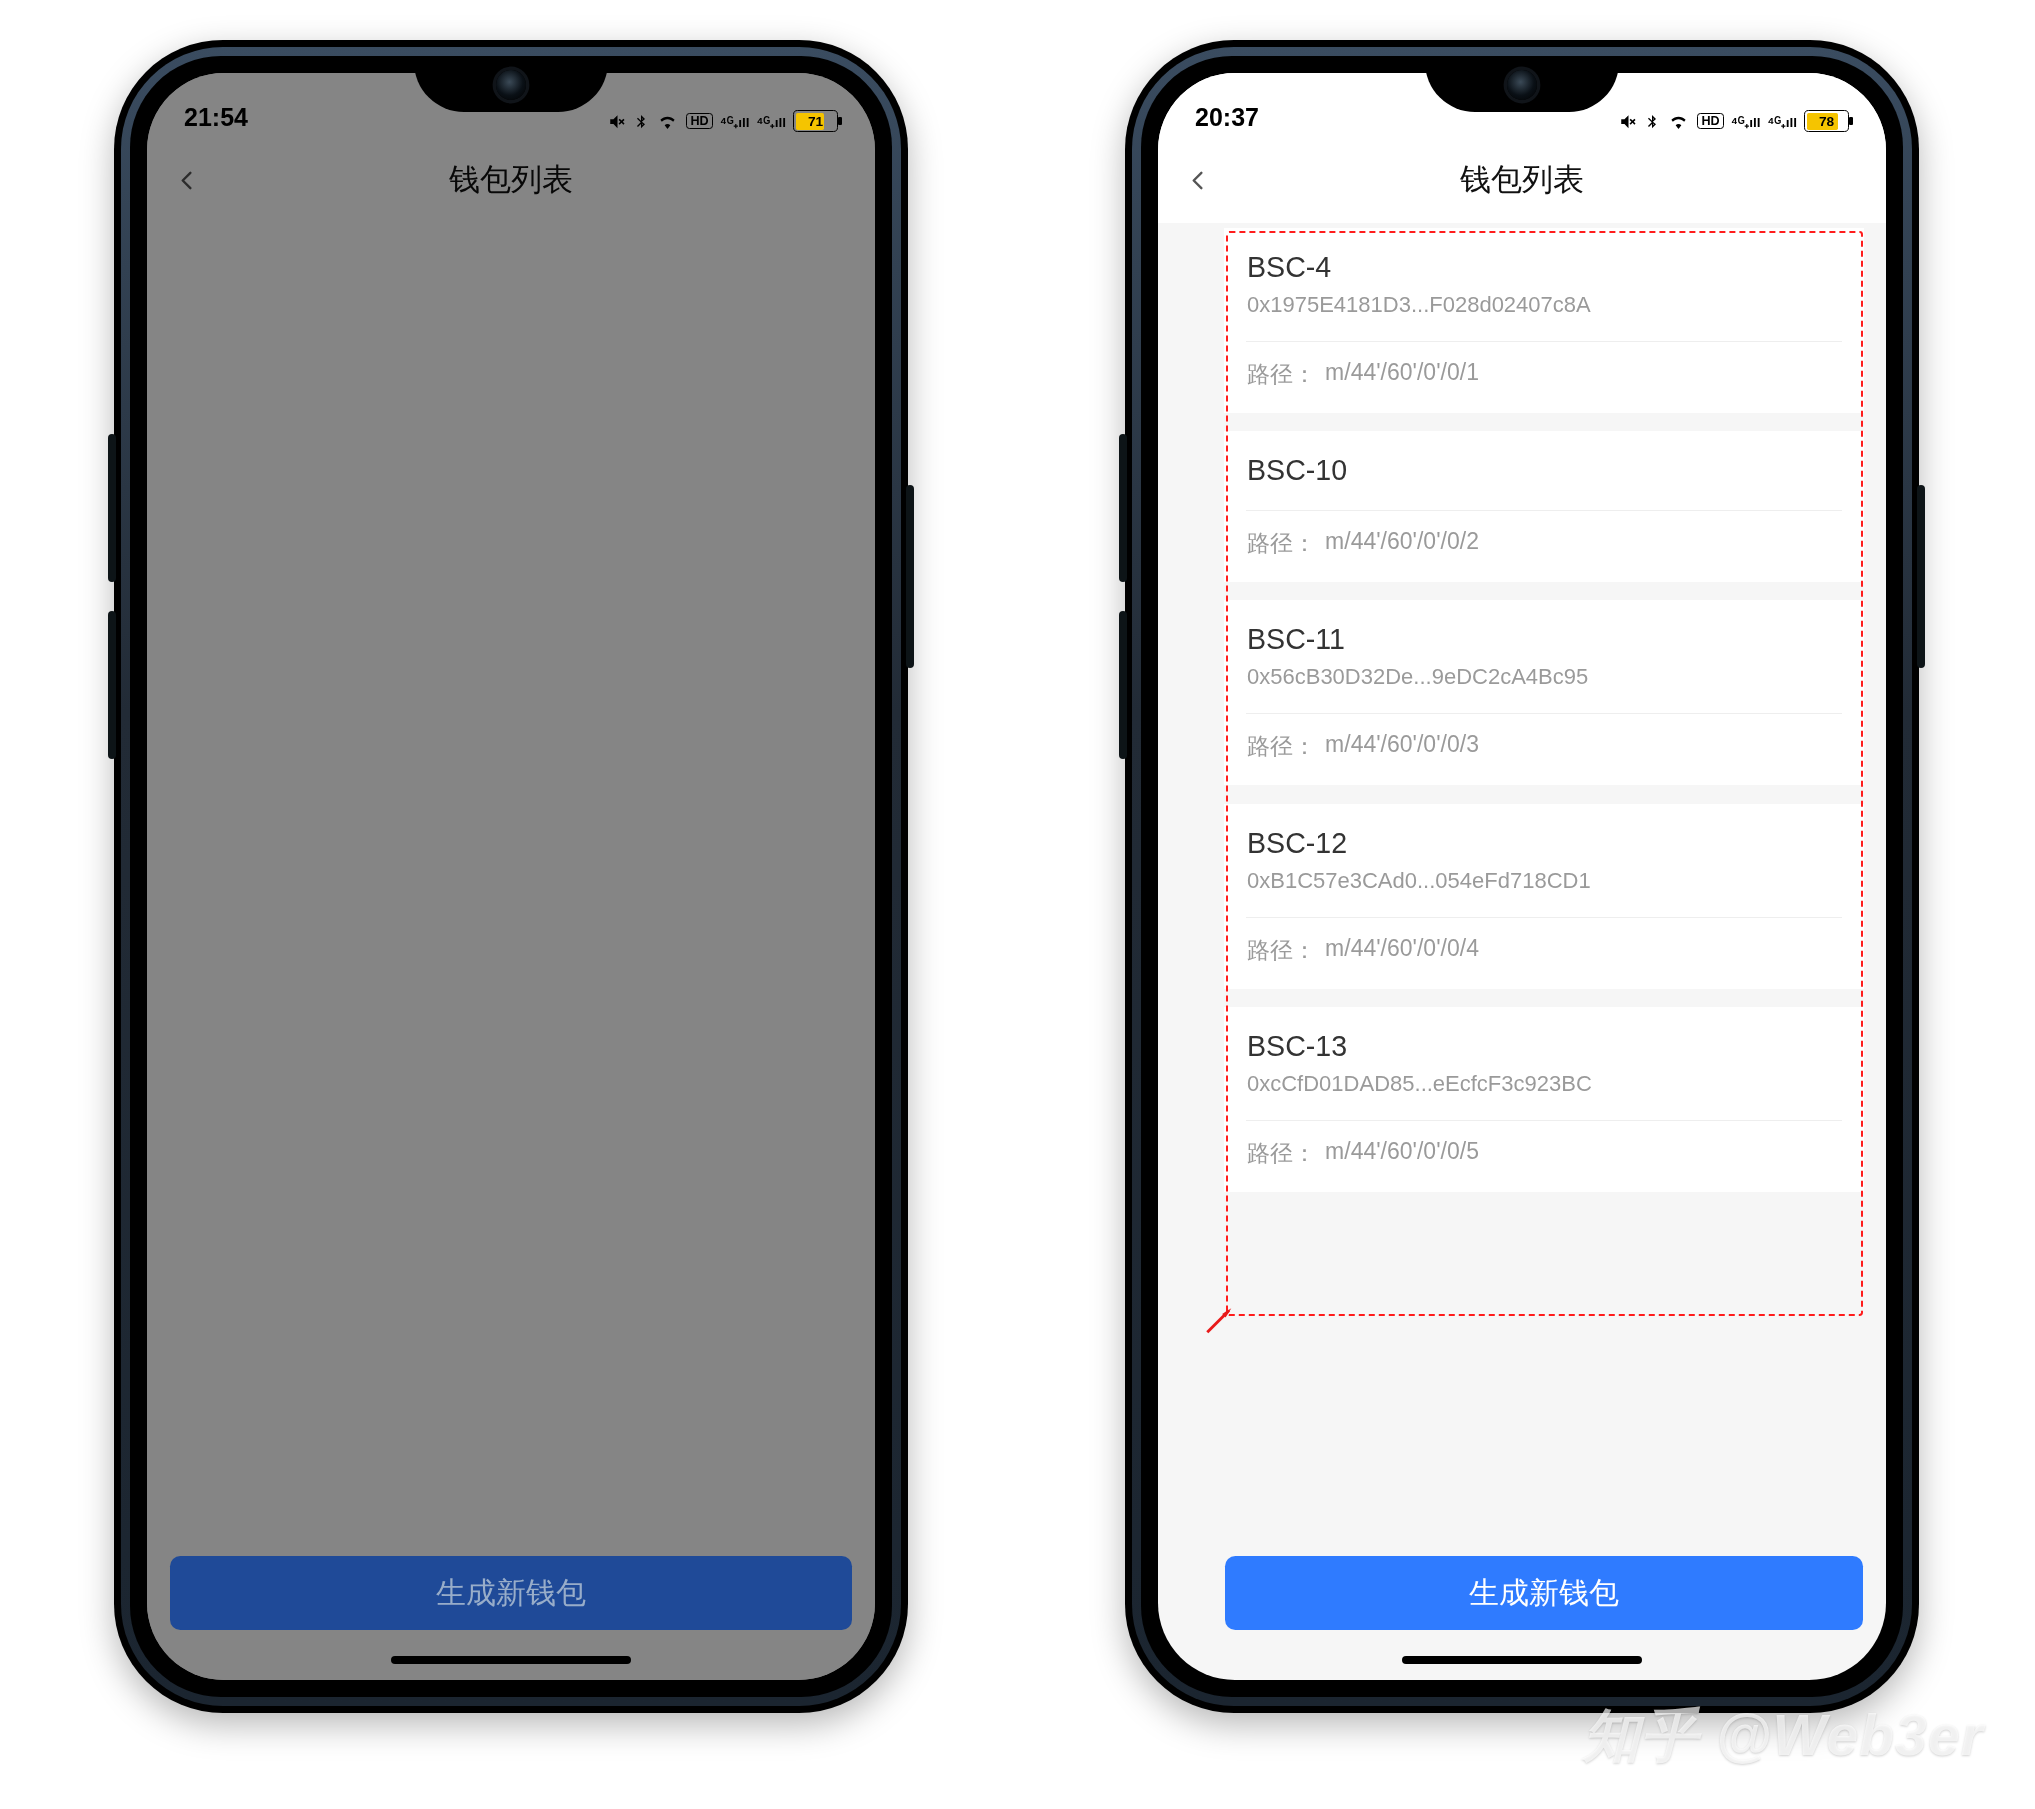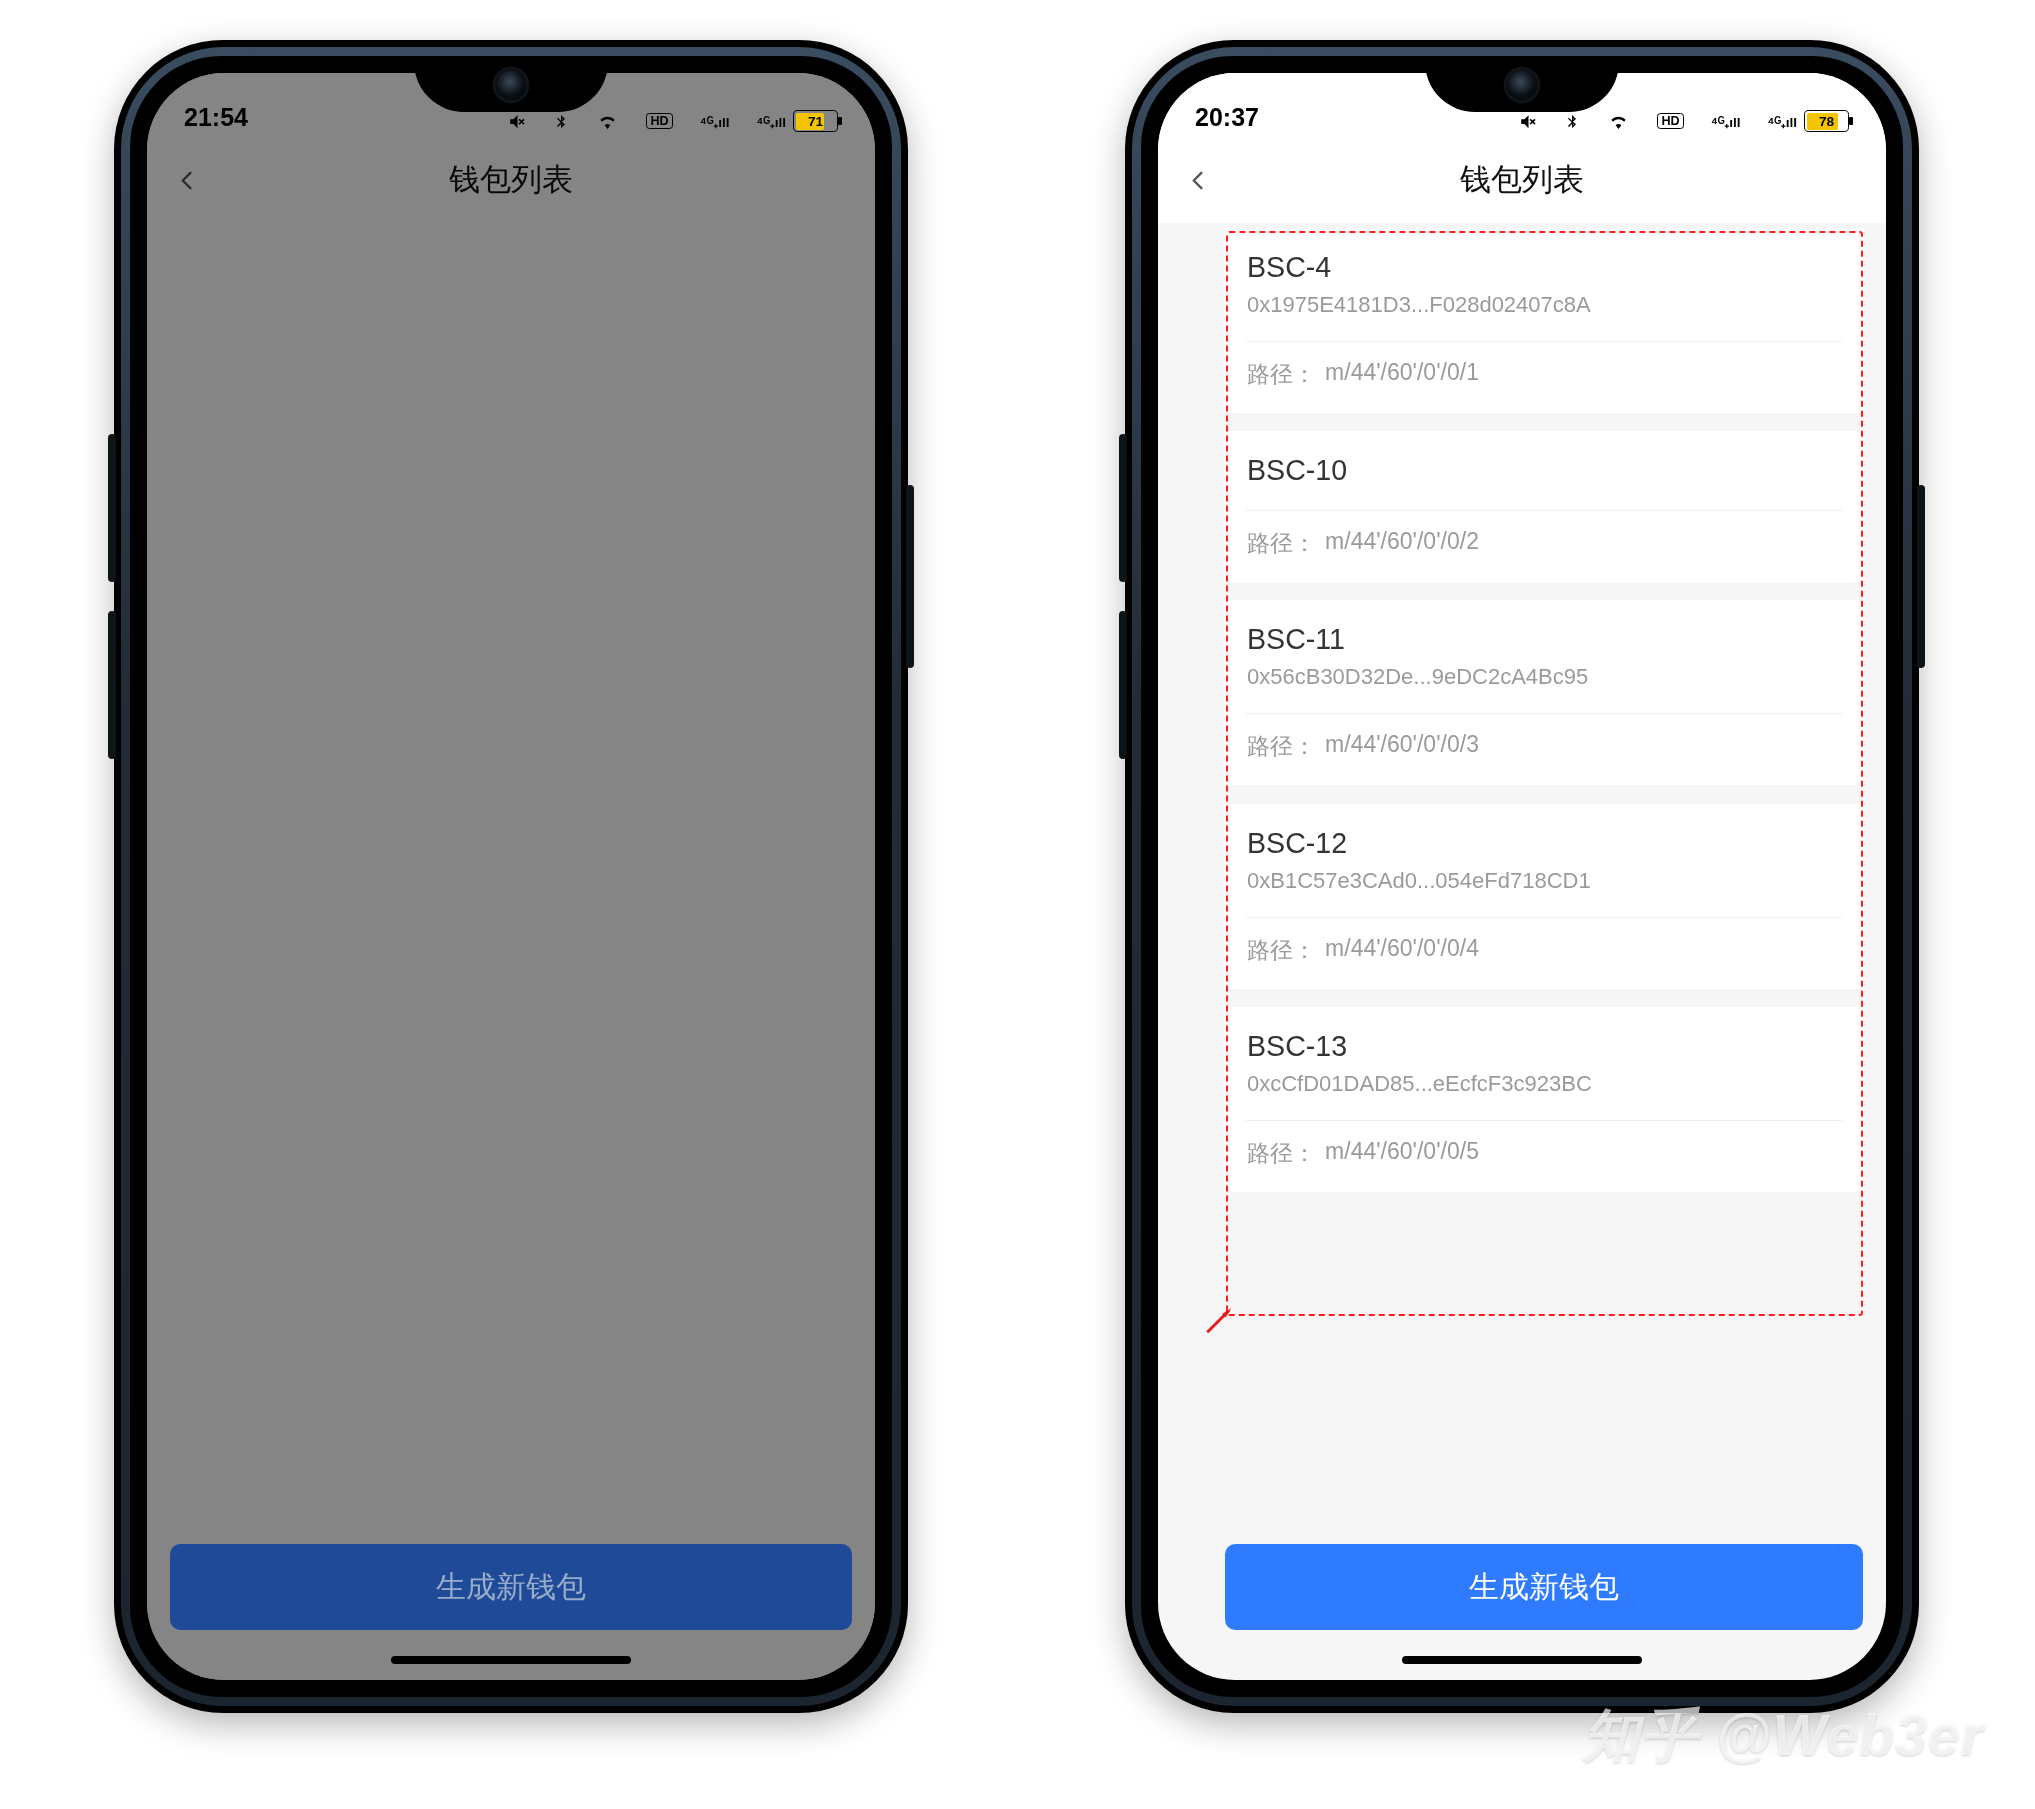--- a/index.html
+++ b/index.html
@@ -75,21 +75,21 @@
   display:flex;
   align-items:flex-end;
   justify-content:space-between;
   padding:0 37px 4.6px;
   font-size:25px;
   font-weight:600;
   color:#000;
   z-index:4;
 }
 .statusbar .right { display:flex; align-items:center; gap:6.9px; font-size:19.4px; }
-.status-ico { display:inline-flex; align-items:center;margin-left:20px; }
+.status-ico { display:inline-flex; align-items:center; }
 .battery {
   display:inline-flex; align-items:center; gap:3.4px;
   font-size:16px; font-weight:700; color:#7a6a00;
 }
 .battery .shell {
   width:45px; height:22px; border:1.7px solid #000; border-radius:4.6px; position:relative;
   display:flex; align-items:center; padding:1.7px;
 }
 .battery .shell::after{ content:""; position:absolute; right:-4.6px; top:5.7px; width:3.4px; height:8px; background:#000; border-radius:1.1px;}
 .battery .fill { height:100%; background:#f5c400; border-radius:1.7px; }
@@ -111,21 +111,21 @@
 .navbar .title { font-size:31px; font-weight:400; color:#111; }
 
 
 .content { position:absolute; top:150px; left:0; right:0; bottom:0; overflow:hidden;margin-left:44px; }
 
 
 .primary-btn {
   position:absolute;
   left:23px; right:23px;
   bottom:50px;
-  height:86px;
+  height:74px;
   display:flex; align-items:center; justify-content:center;
   color:#fff; font-size:30px; font-weight:400;
   border-radius:10.3px;
 }
 .primary-btn.blue { background:#2f7bff; }
 .primary-btn.dim  { background:#1f4a98; color:#98adc9; }
 
 
 .home-ind { position:absolute; bottom:16px; left:50%; transform:translateX(-50%); width:240px; height:8px; border-radius:5.7px; background:#000; }
 

